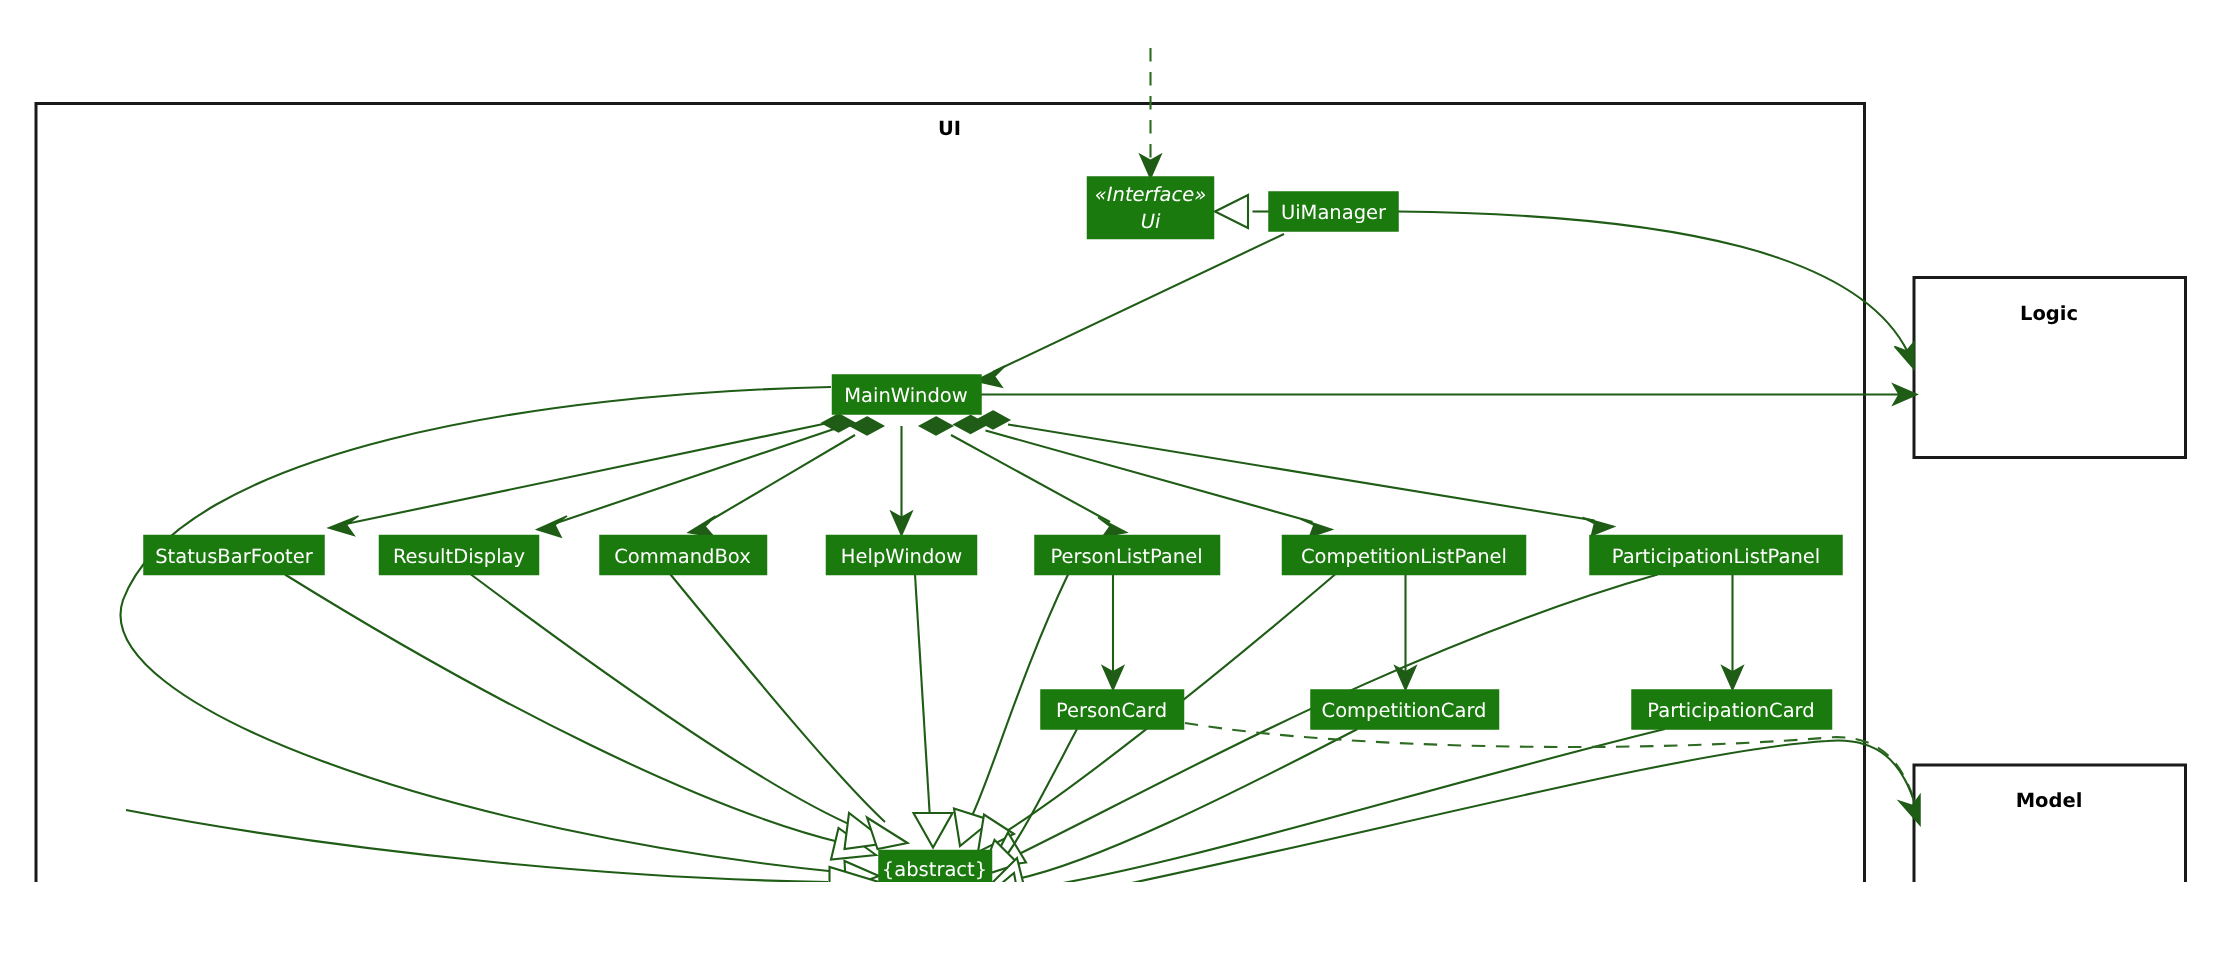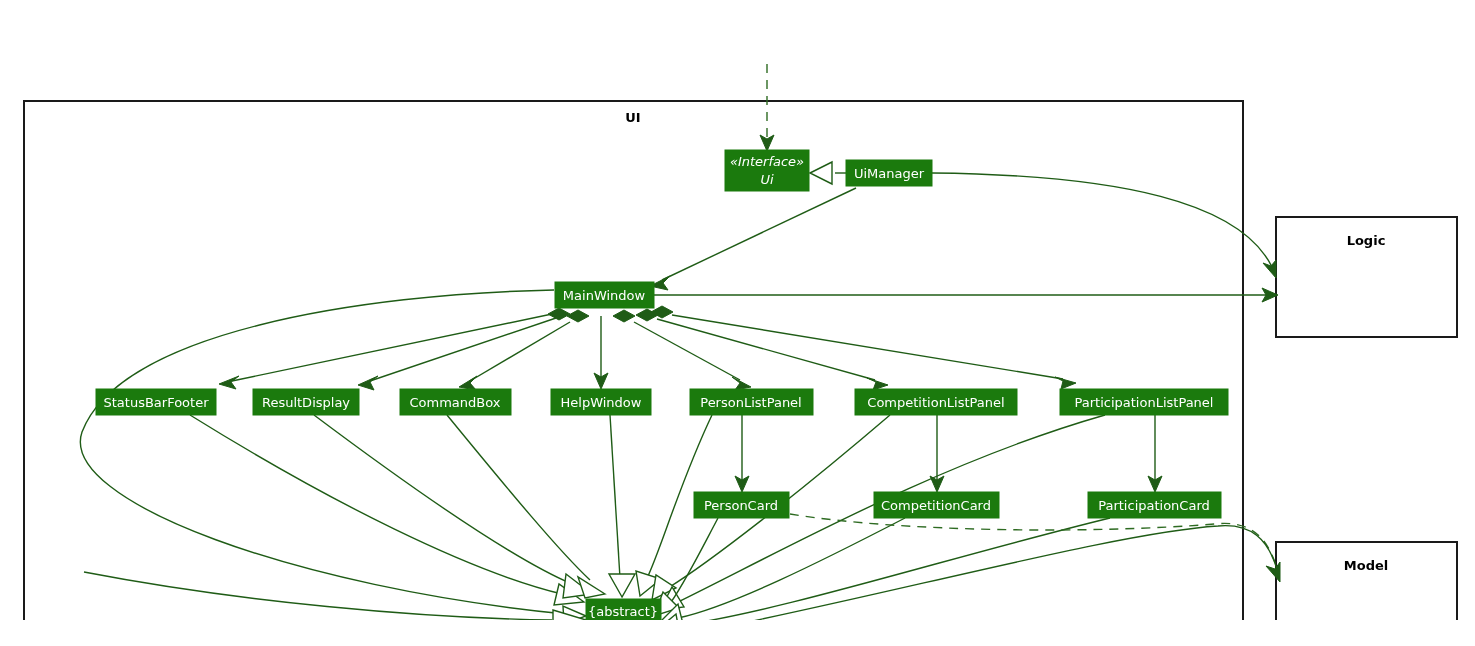--- a/index.html
+++ b/index.html
@@ -7,21 +7,20 @@
     padding: 0;
     background: #ffffff;
   }
   #canvas-wrap {
     position: relative;
     width: 1475px;
     height: 588px;
     background: #ffffff;
     font-family: "DejaVu Sans", sans-serif;
     overflow: hidden;
-    margin-top: 32px;
   }
   svg.diagram {
     position: absolute;
     left: 0;
     top: 0;
     width: 1475px;
     height: 646px;
   }
   .uml-box-rect {
     fill: #1B7A0D;

